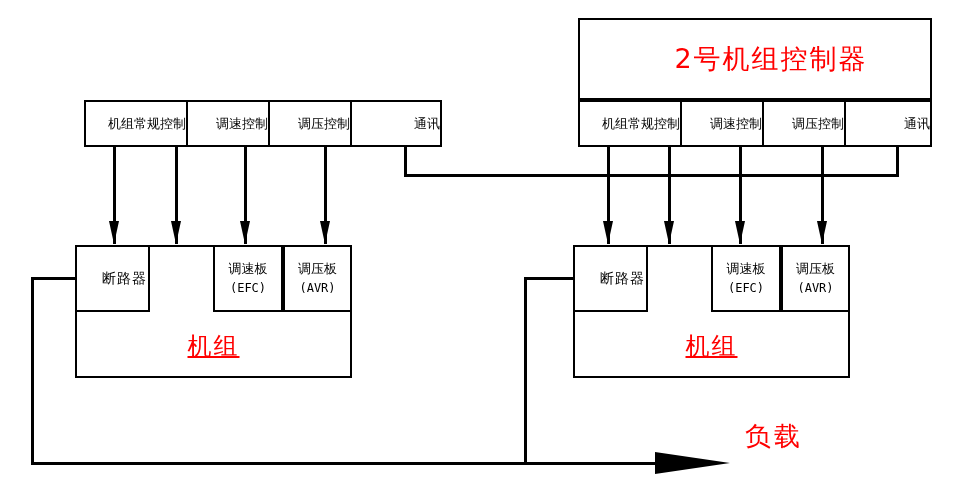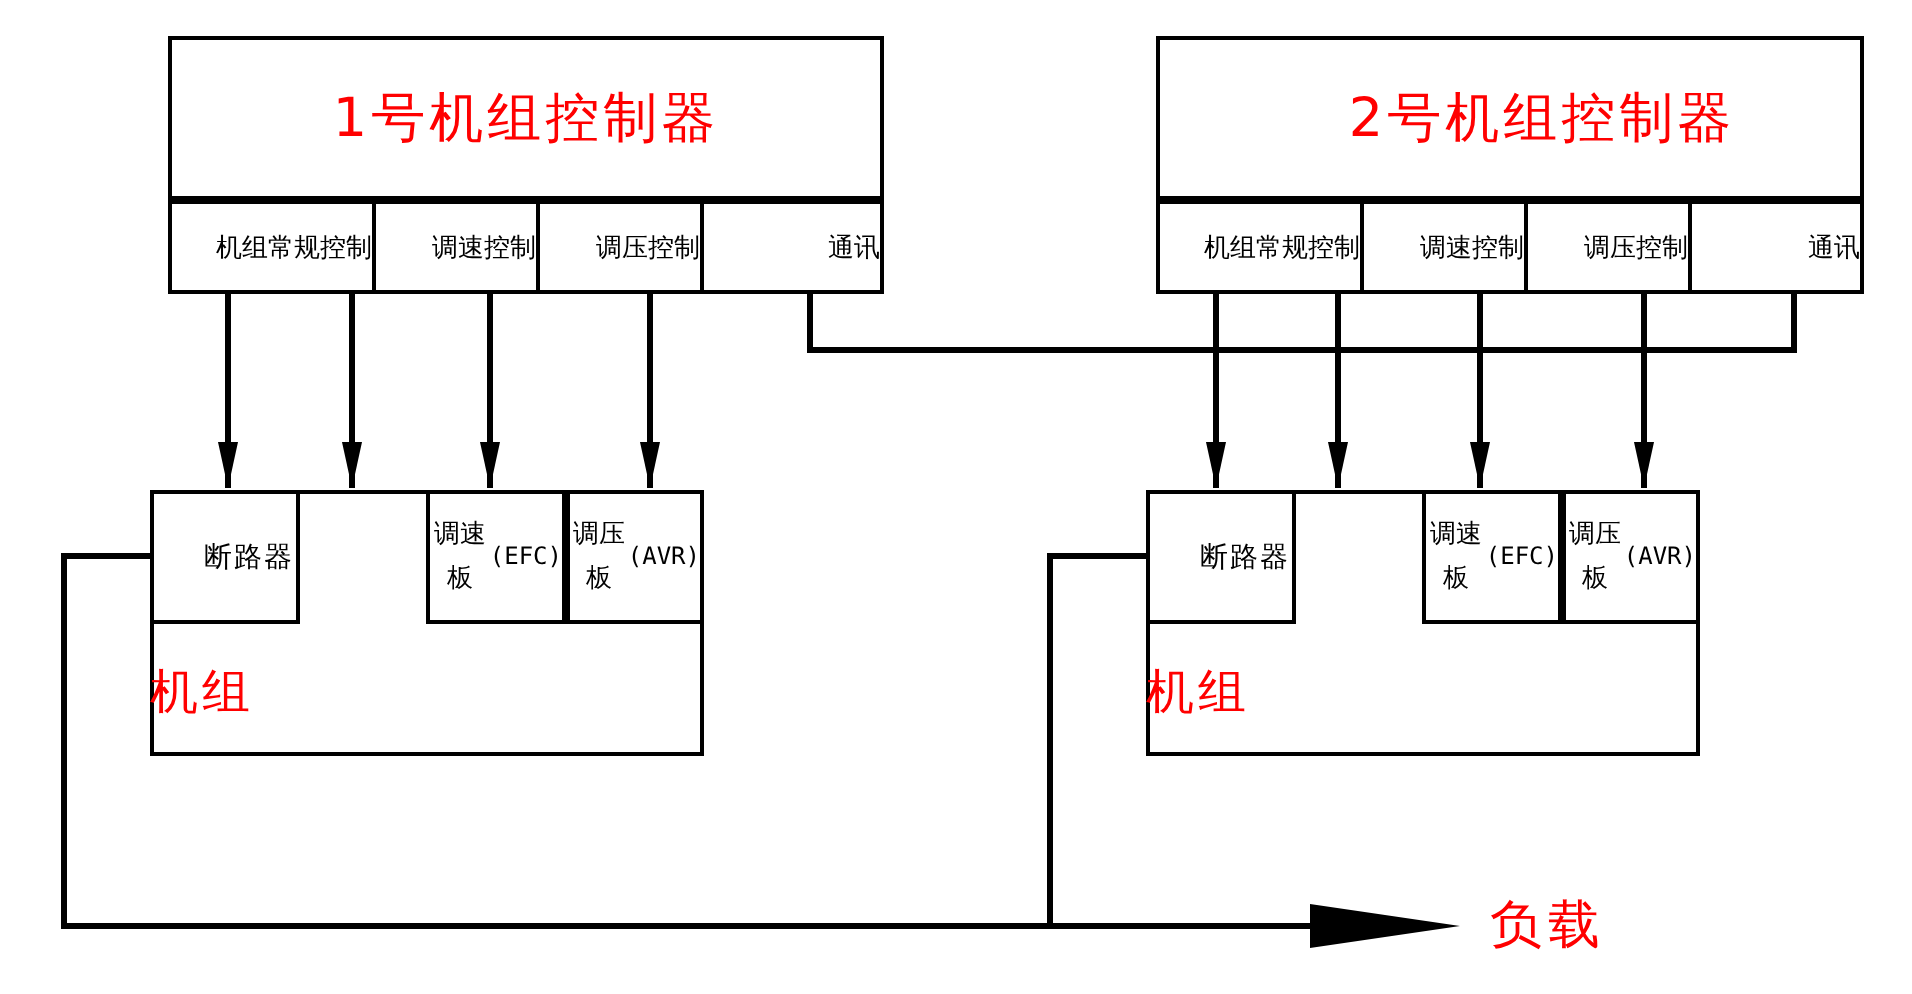--- a/index.html
+++ b/index.html
@@ -52,34 +52,36 @@
   .breaker-cell {
     color: #000000;
     font-size: 14px;
     letter-spacing: 1px;
     padding-left: 24px;
   }
   .board-cell {
     color: #000000;
     font-size: 13px;
     line-height: 1.65;
-    flex-direction: row;
+    flex-direction: column;
     letter-spacing: 0px;
   }
   .board-cell .en {
     font-family: "DejaVu Sans Mono", "Liberation Mono", monospace;
     font-size: 12px;
     letter-spacing: 0px;
     text-align: center;
   }
   .unit-label {
     position: absolute;
     color: #ff0000;
     font-size: 24px;
     letter-spacing: 2px;
+    text-align: center;
+    text-decoration: underline;
   }
   .load-label {
     position: absolute;
     color: #ff0000;
     font-size: 26px;
     letter-spacing: 3px;
     white-space: nowrap;
   }
 </style>
 </head>
@@ -117,23 +119,20 @@
     <g fill="#000000" stroke="none">
       <polygon points="603,221 613,221 608,244"></polygon>
       <polygon points="664,221 674,221 669,244"></polygon>
       <polygon points="735,221 745,221 740,244"></polygon>
       <polygon points="817,221 827,221 822,244"></polygon>
     </g>
 
     <polygon points="655,452 655,474 730,463" fill="#000000" stroke="none"></polygon>
   </svg>
 
-  <div class="box title-cell" style="left:84px; top:18px; width:358px; height:82px;">
-    <span>1号机组控制器</span>
-  </div>
 
   <div class="box fn-cell" style="left:84px; top:100px; width:104px; height:47px;">
     <span>机组常规控制</span>
   </div>
   <div class="box fn-cell" style="left:186px; top:100px; width:84px; height:47px;">
     <span>调速控制</span>
   </div>
   <div class="box fn-cell" style="left:268px; top:100px; width:84px; height:47px;">
     <span>调压控制</span>
   </div>
@@ -191,17 +190,17 @@
 
   <div class="box board-cell" style="left:781px; top:245px; width:69px; height:67px;">
     <span>调压板</span>
     <span class="en">(AVR)</span>
   </div>
 
   <div class="unit-label" style="left:573px; top:330px; width:277px;">
     <span>机组</span>
   </div>
 
-  <div class="load-label" style="left:745px; top:445px;">
+  <div class="load-label" style="left:745px; top:419px;">
     <span>负载</span>
   </div>
 
 </div>
 
 </body></html>

